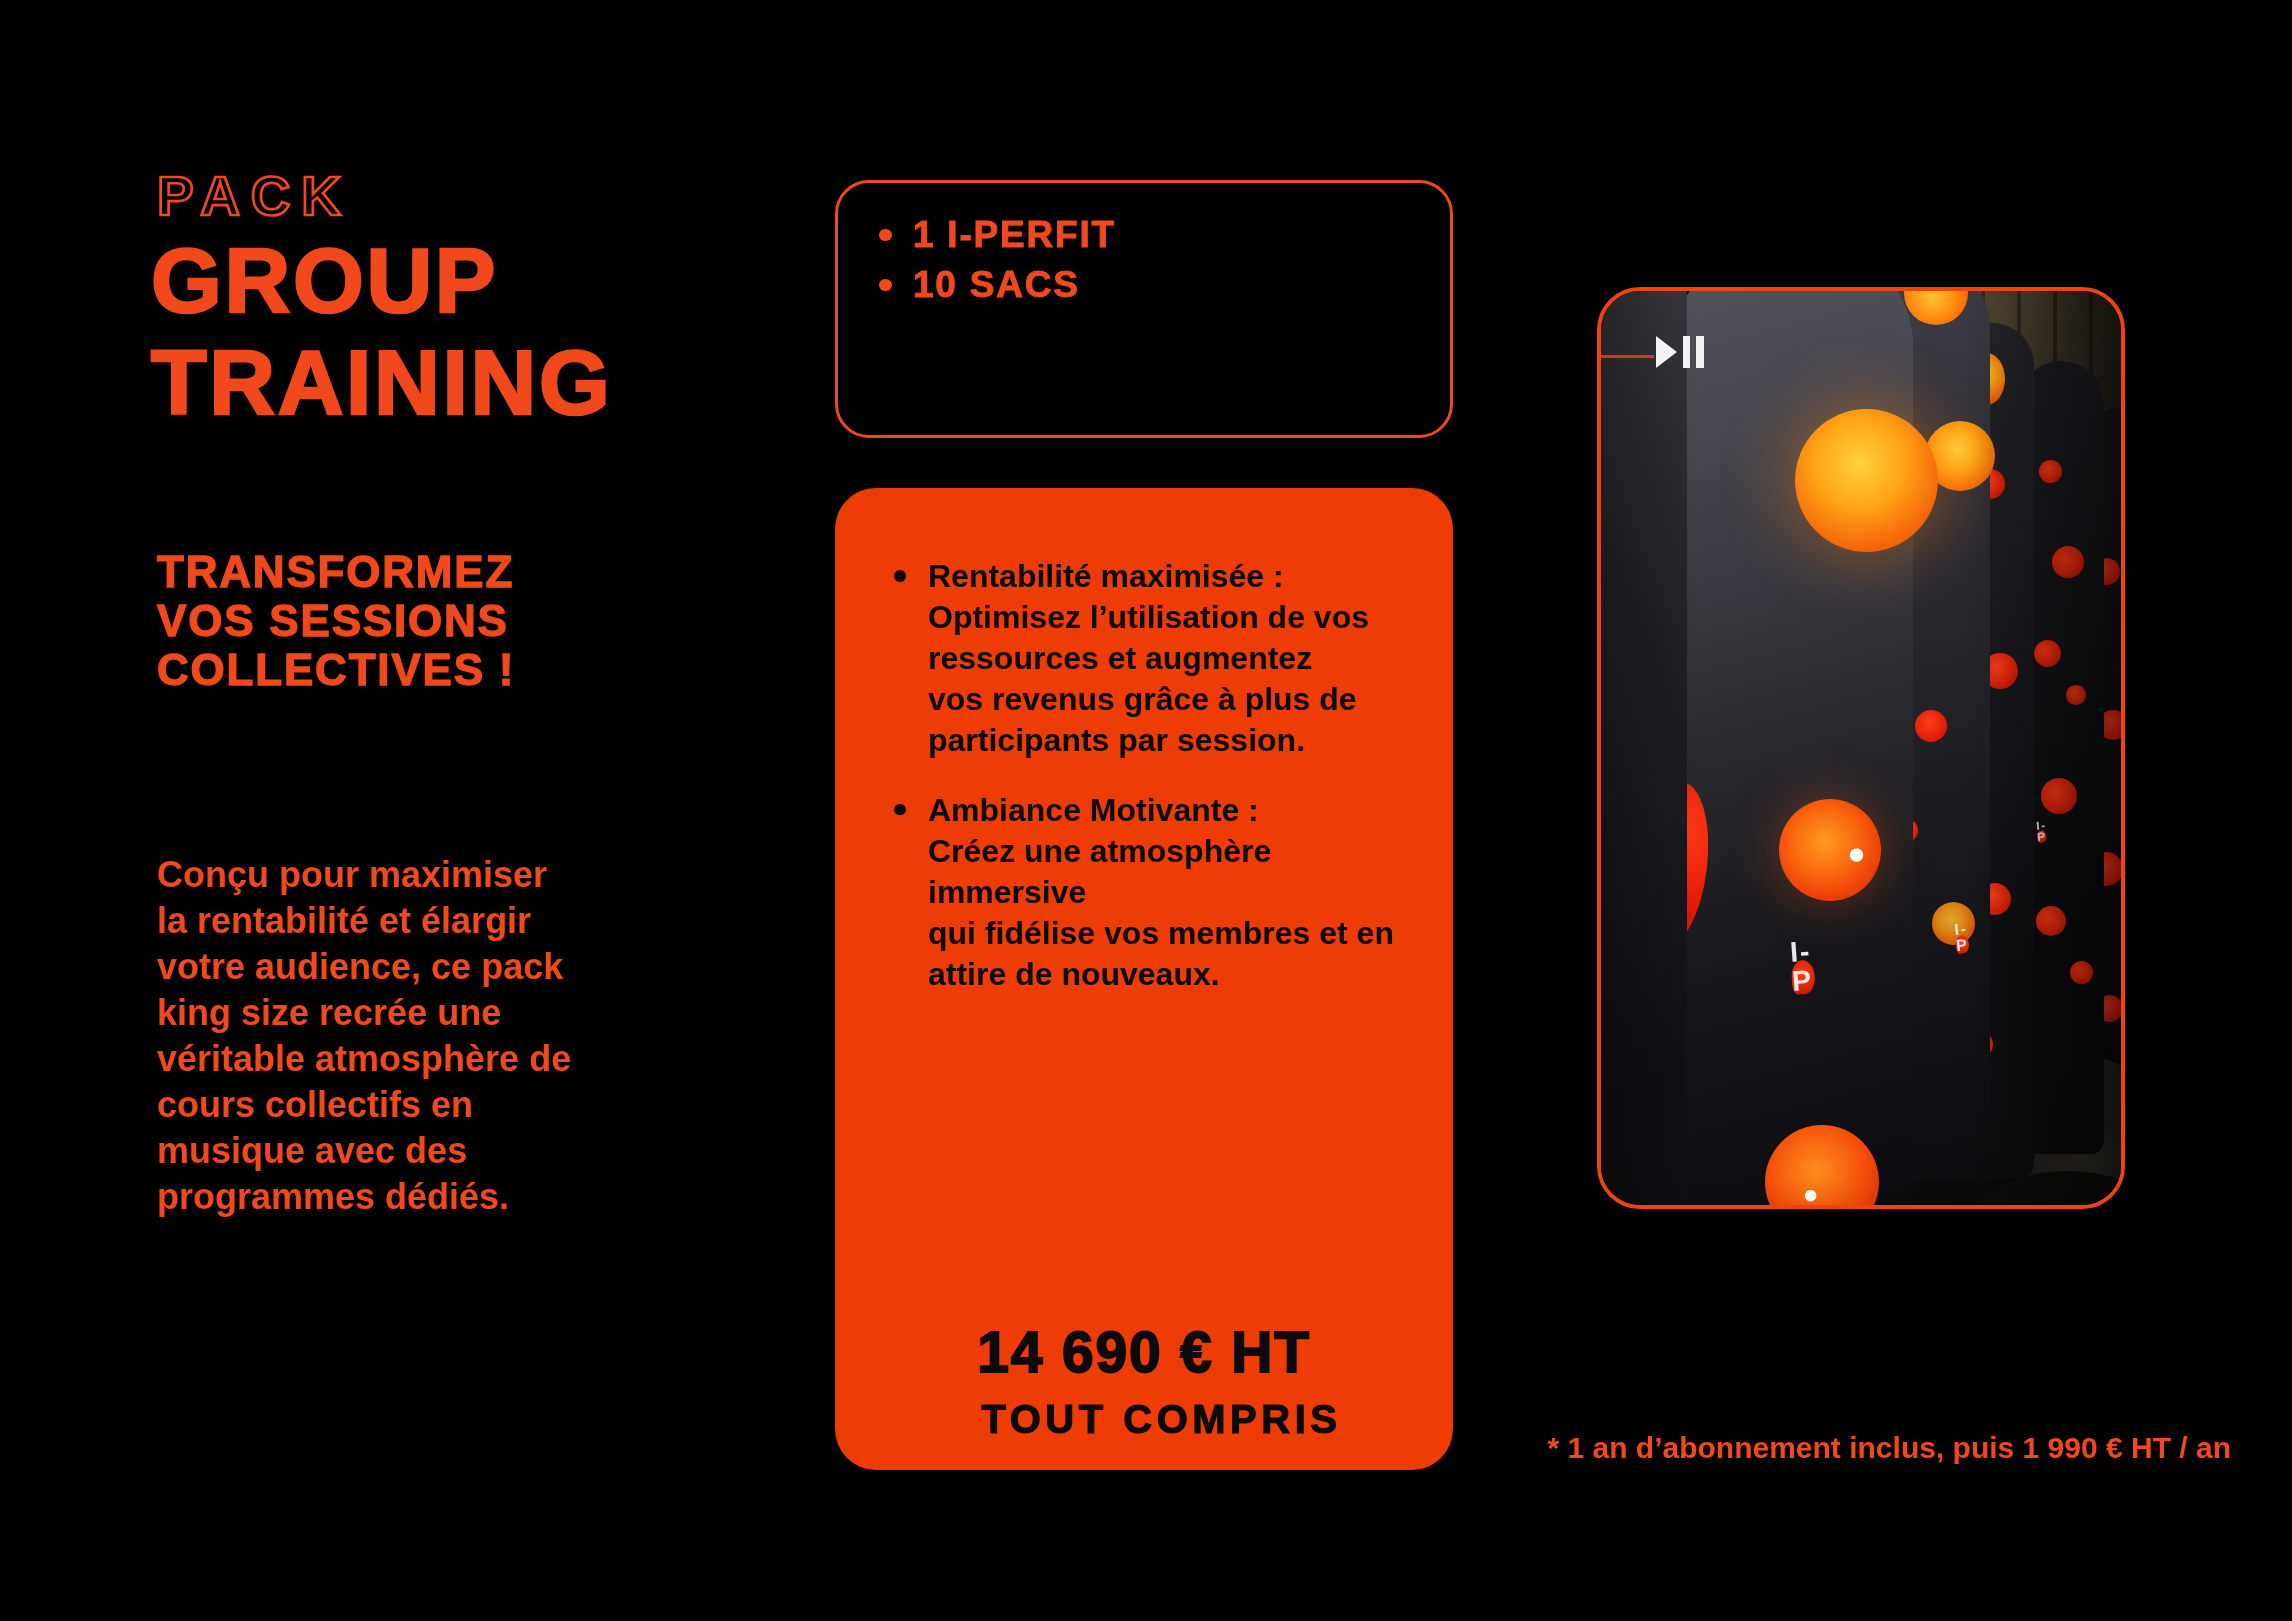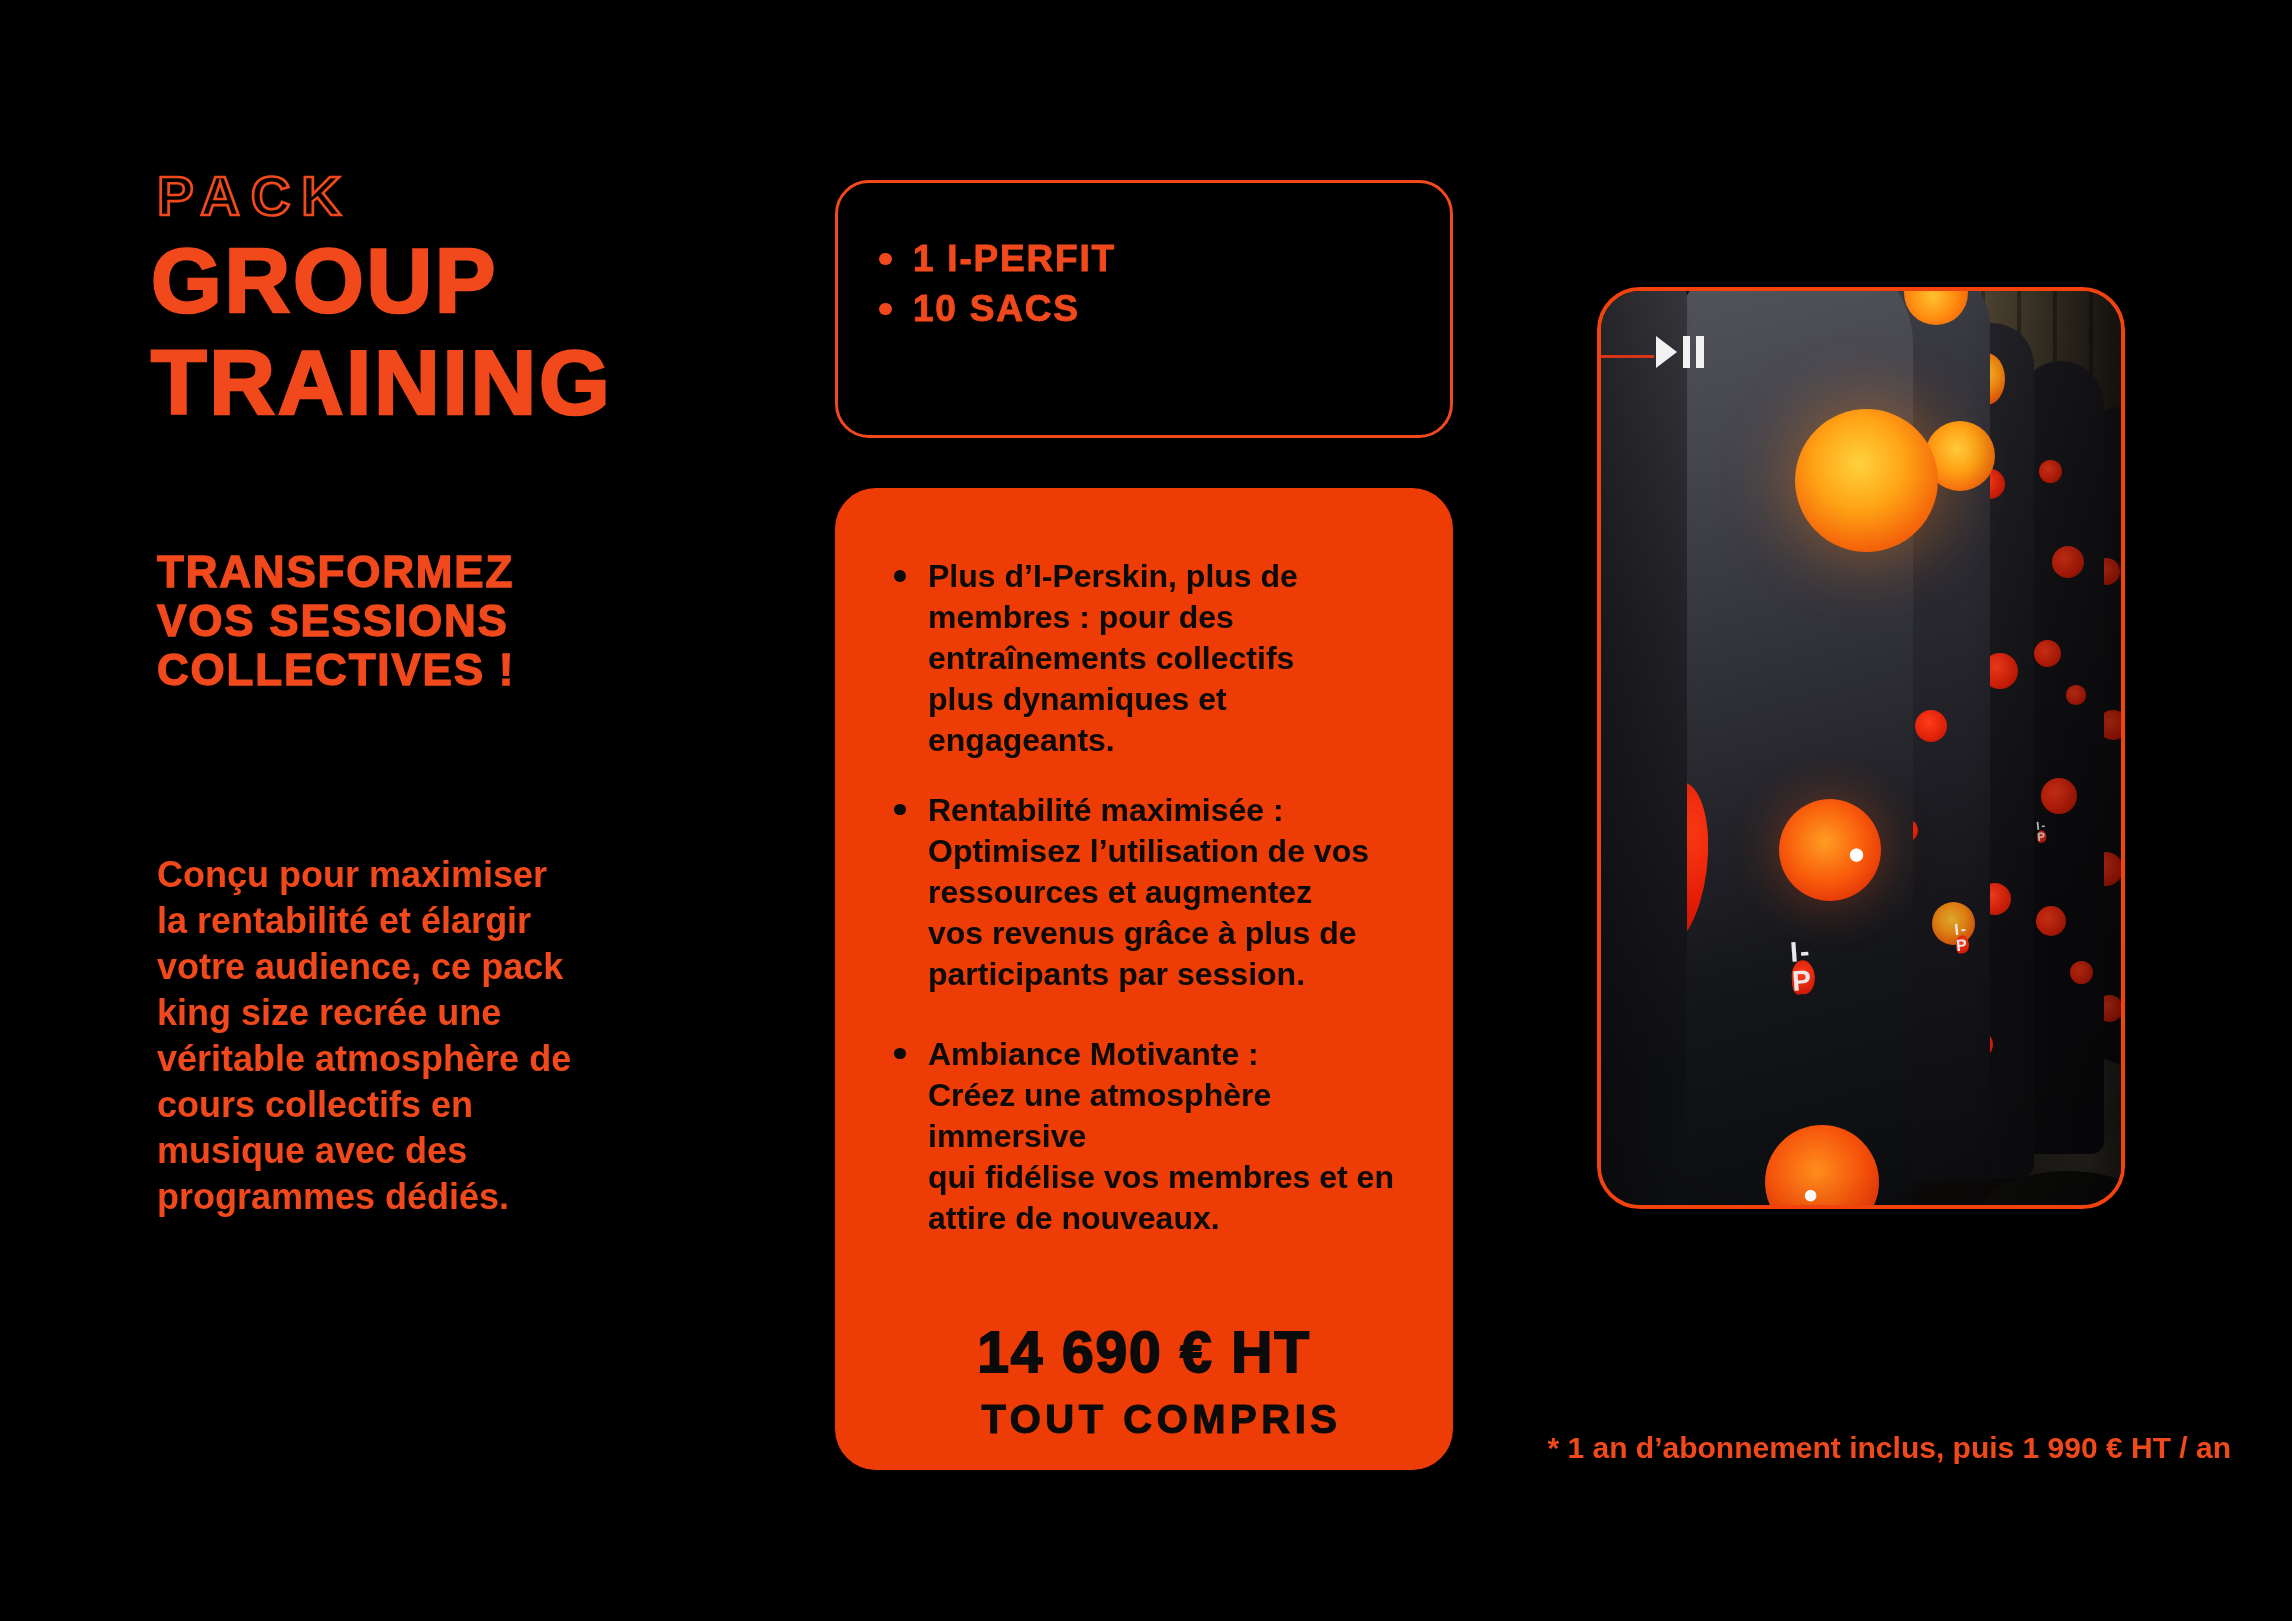--- a/index.html
+++ b/index.html
@@ -39,21 +39,21 @@
   .paragraph{
     position:absolute;left:157px;top:852px;width:499px;
     font-size:36px;font-weight:bold;line-height:46px;
     color:var(--accent);white-space:pre-line;
   }
   
   .includes-box{
     position:absolute;left:835px;top:180px;width:618px;height:258px;
     border:3.6px solid var(--accent);border-radius:34px;
   }
-  .includes-box ul{list-style:none;padding:27px 0 0 41px;margin-top:24px;}
+  .includes-box ul{list-style:none;padding:27px 0 0 41px;}
   .includes-box li{
     display:flex;align-items:center;height:50px;
     font-size:37px;font-weight:bold;letter-spacing:1.8px;
     color:var(--accent);-webkit-text-stroke:0.9px var(--accent);
   }
   .includes-box .dot{width:12.5px;height:12.5px;border-radius:50%;background:var(--accent);margin-right:21.4px;flex:none;}
   
   .offer-box{
     position:absolute;left:835px;top:488px;width:618px;height:982px;
     background:var(--box-fill);border-radius:41px;
@@ -197,28 +197,20 @@
         <span class="dot"></span>
         <span>10 SACS</span>
       </li>
     </ul>
   </section>
 
   <section class="offer-box">
     <ul class="benefits">
       <li>
         <span class="bdot"></span>
-        <span class="btext">Plus d’I-Perskin, plus de
-membres : pour des
-entraînements collectifs
-plus dynamiques et
-engageants.</span>
-      </li>
-      <li>
-        <span class="bdot"></span>
         <span class="btext">Rentabilité maximisée :
 Optimisez l’utilisation de vos
 ressources et augmentez
 vos revenus grâce à plus de
 participants par session.</span>
       </li>
       <li>
         <span class="bdot"></span>
         <span class="btext">Ambiance Motivante :
 Créez une atmosphère

